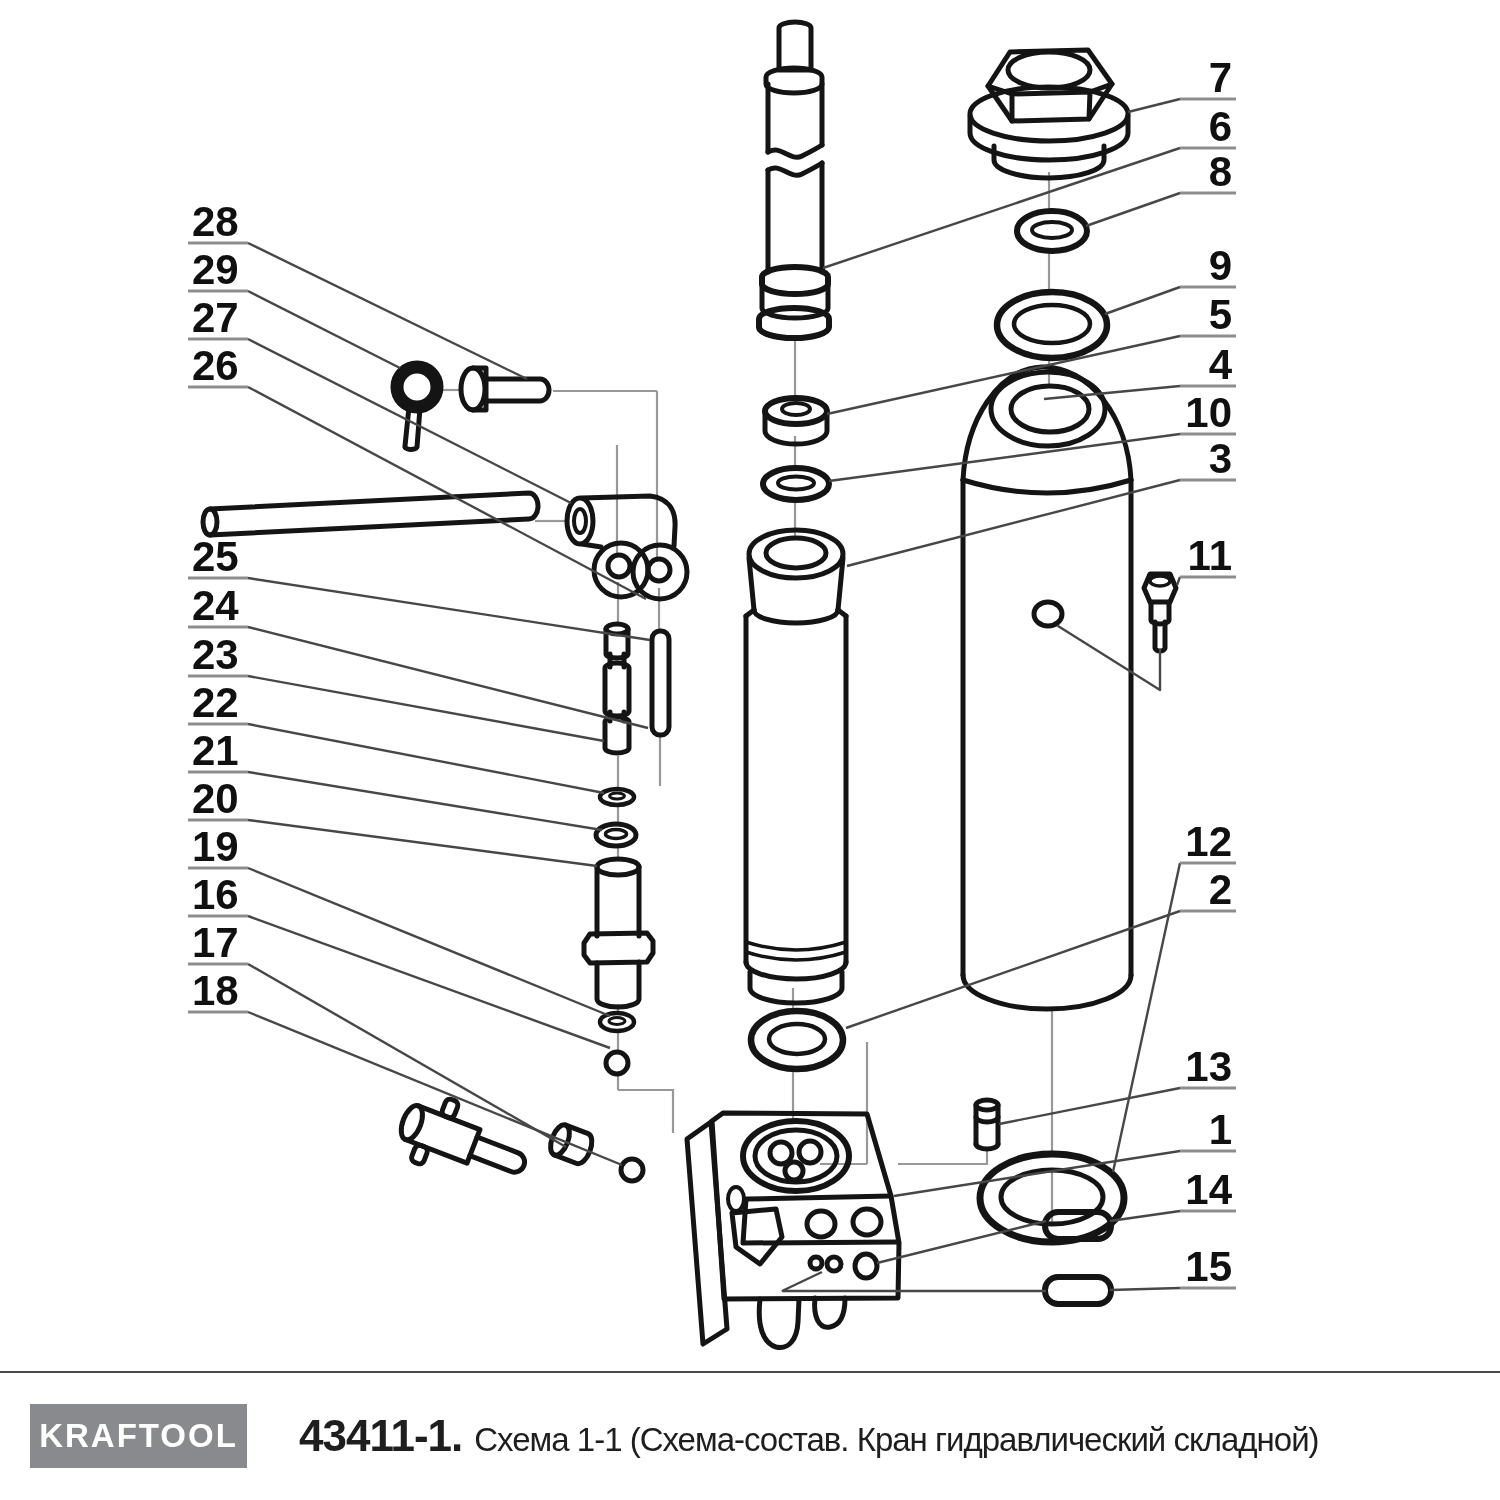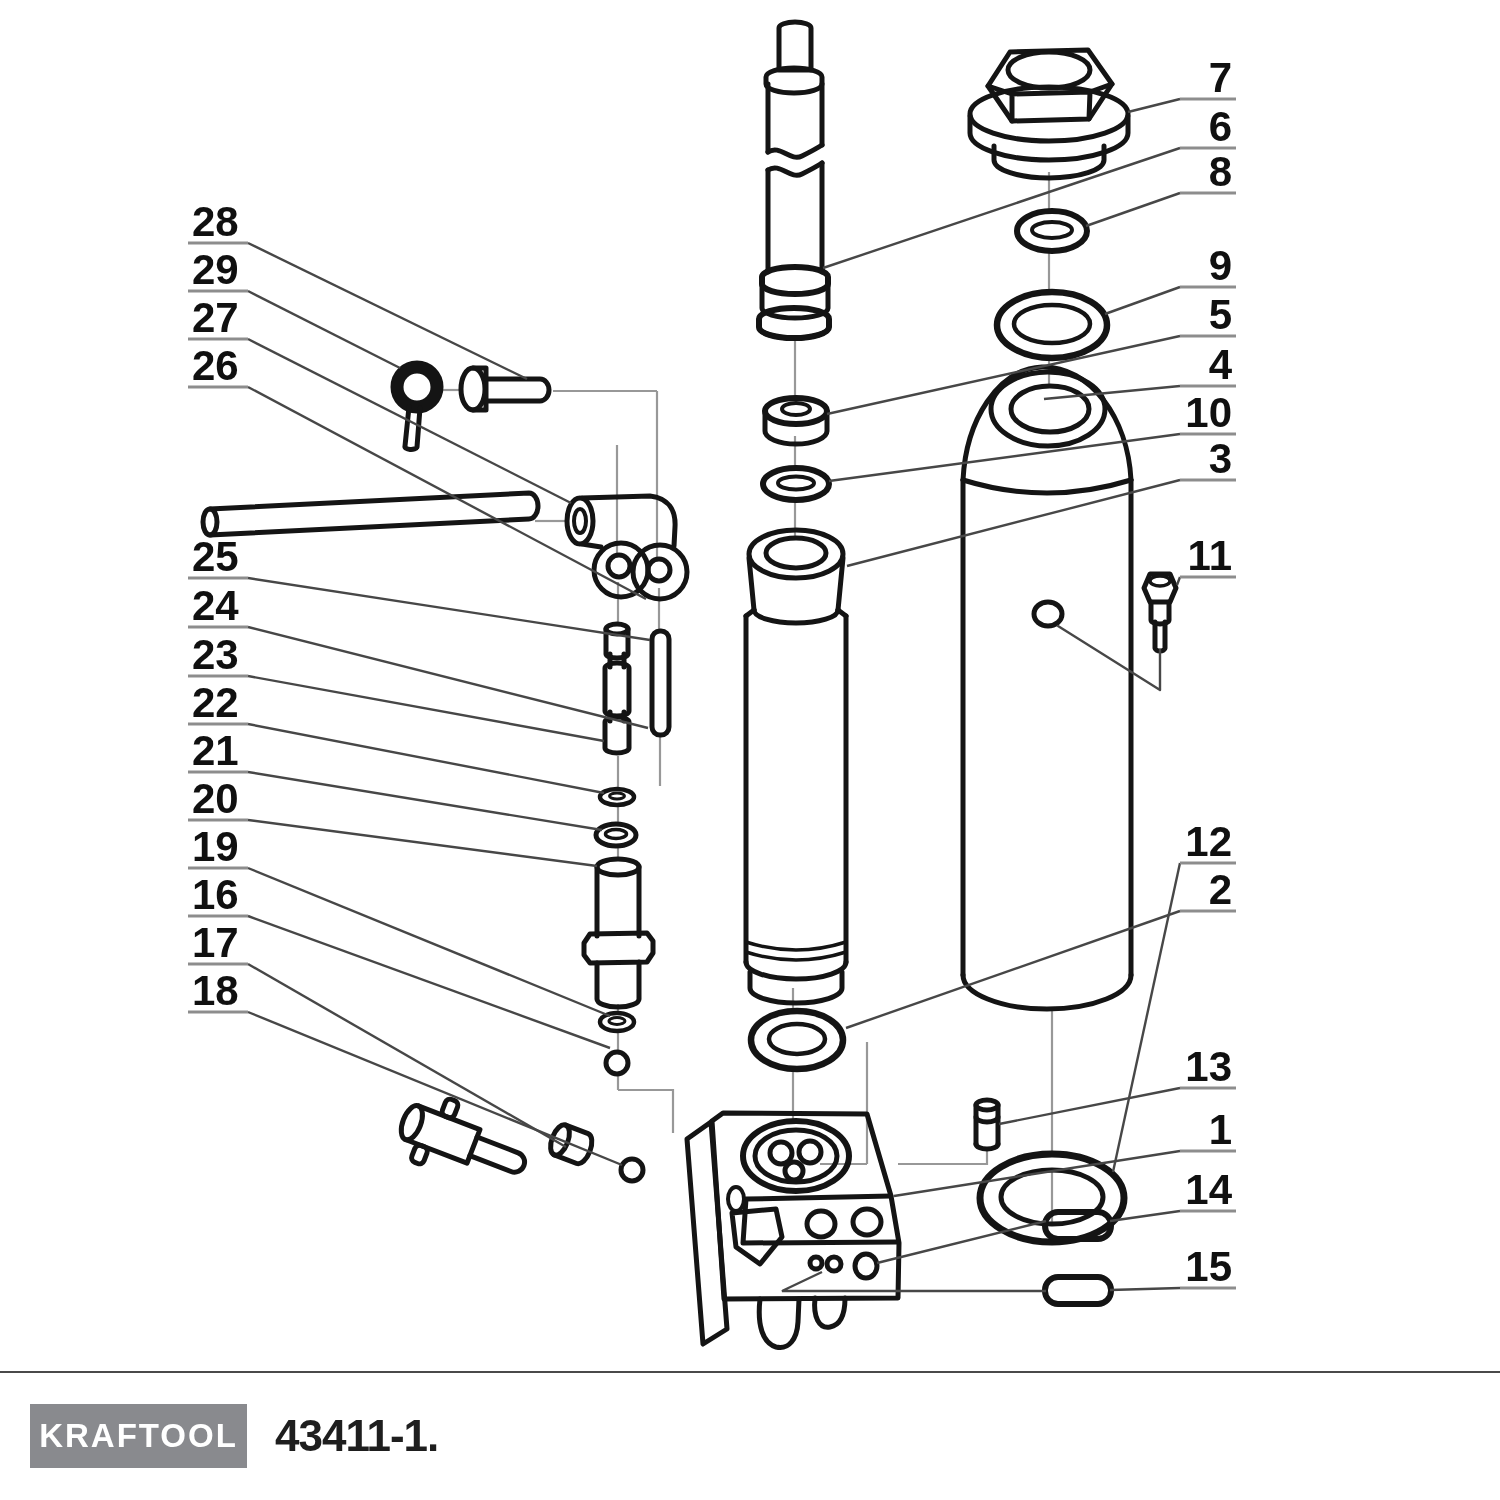--- a/index.html
+++ b/index.html
@@ -5,21 +5,21 @@
   html,body{margin:0;padding:0;background:#fff}
   .stage{position:relative;width:1500px;height:1500px;background:#ffffff;overflow:hidden;
          font-family:"Liberation Sans",sans-serif}
   svg.diagram{position:absolute;left:0;top:0}
   svg text.lbl{font-family:"Liberation Sans",sans-serif;font-weight:700;font-size:42px;fill:#101010}
   .under{stroke:#8d8d8d;stroke-width:3}
   .leader{stroke:#474747;stroke-width:2.4;fill:none}
   g.align line,g.align polyline{stroke:#989898;stroke-width:2.2;fill:none}
   g.parts{stroke:#141414;stroke-width:5;fill:none;stroke-linecap:round;stroke-linejoin:round}
   .separator{position:absolute;left:0;top:1371px;width:1500px;height:2px;background:#4a4a4a}
-  .footer{position:absolute;left:30px;top:1404px;display:flex;align-items:center;gap:28px}
+  .footer{position:absolute;left:30px;top:1404px;display:flex;align-items:center;gap:52px}
   .logo{width:217px;height:64px;background:#898a8e;color:#ffffff;display:flex;align-items:center;
         justify-content:center;font-weight:700;font-size:33px;letter-spacing:2px}
   .caption{display:flex;align-items:baseline;gap:12px;color:#1e1e1e;white-space:nowrap}
   .caption .code{font-weight:700;font-size:44px;letter-spacing:-1px}
   .caption .cap{font-weight:400;font-size:33px;letter-spacing:-1px}
 </style>
 </head>
 <body>
 
 <div class="stage">
@@ -352,16 +352,17 @@
 </svg>
 
 <div class="separator"></div>
 
 <div class="footer">
   <div class="logo">
     <span>KRAFTOOL</span>
   </div>
   <div class="caption">
     <span class="code">43411-1.</span>
+    <span class="cap">Схема 1-1 (Схема-состав. Кран гидравлический складной)</span>
   </div>
 </div>
 
 </div>
 
 </body></html>

